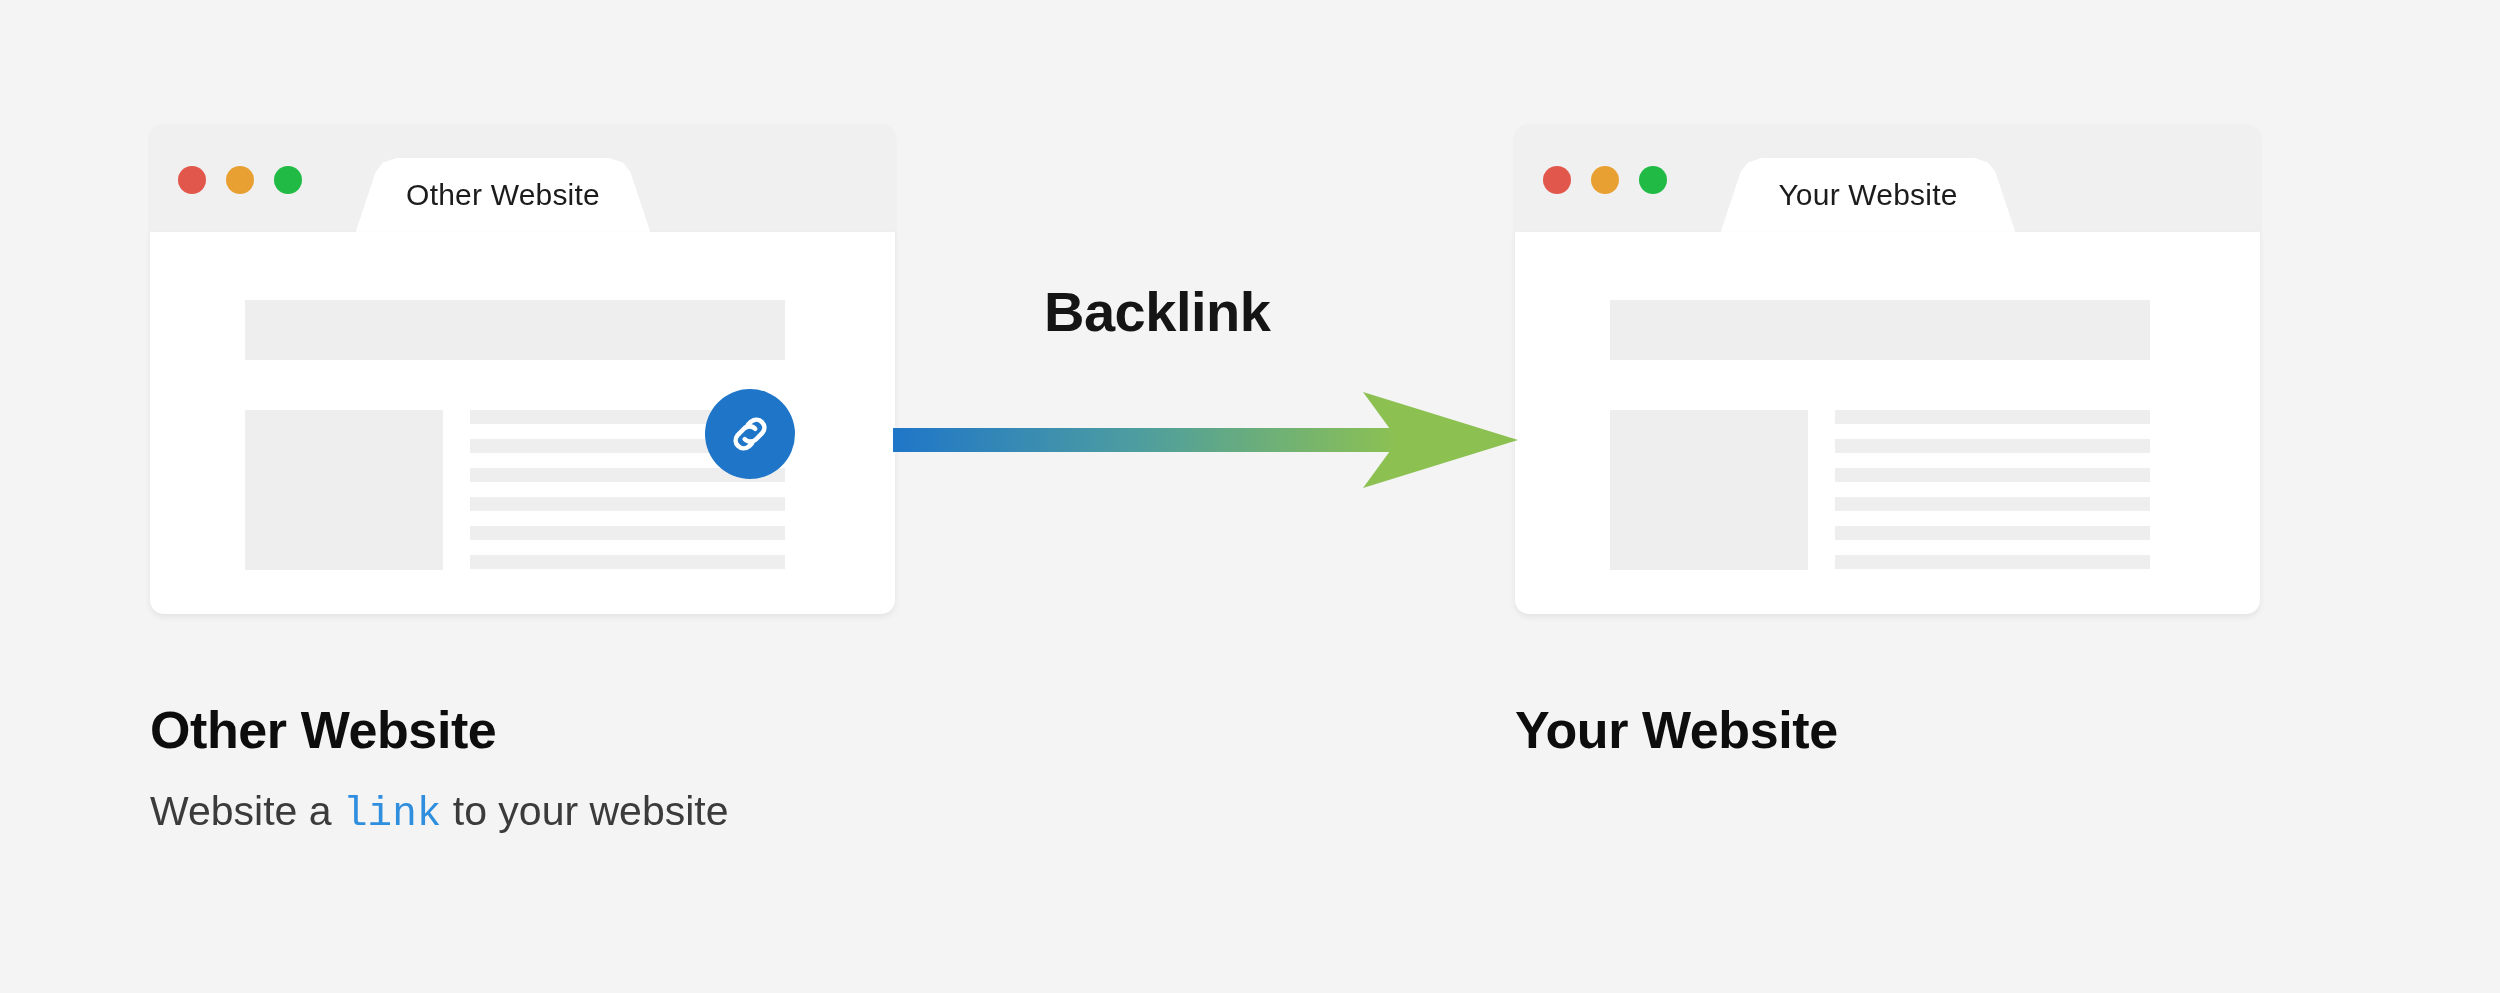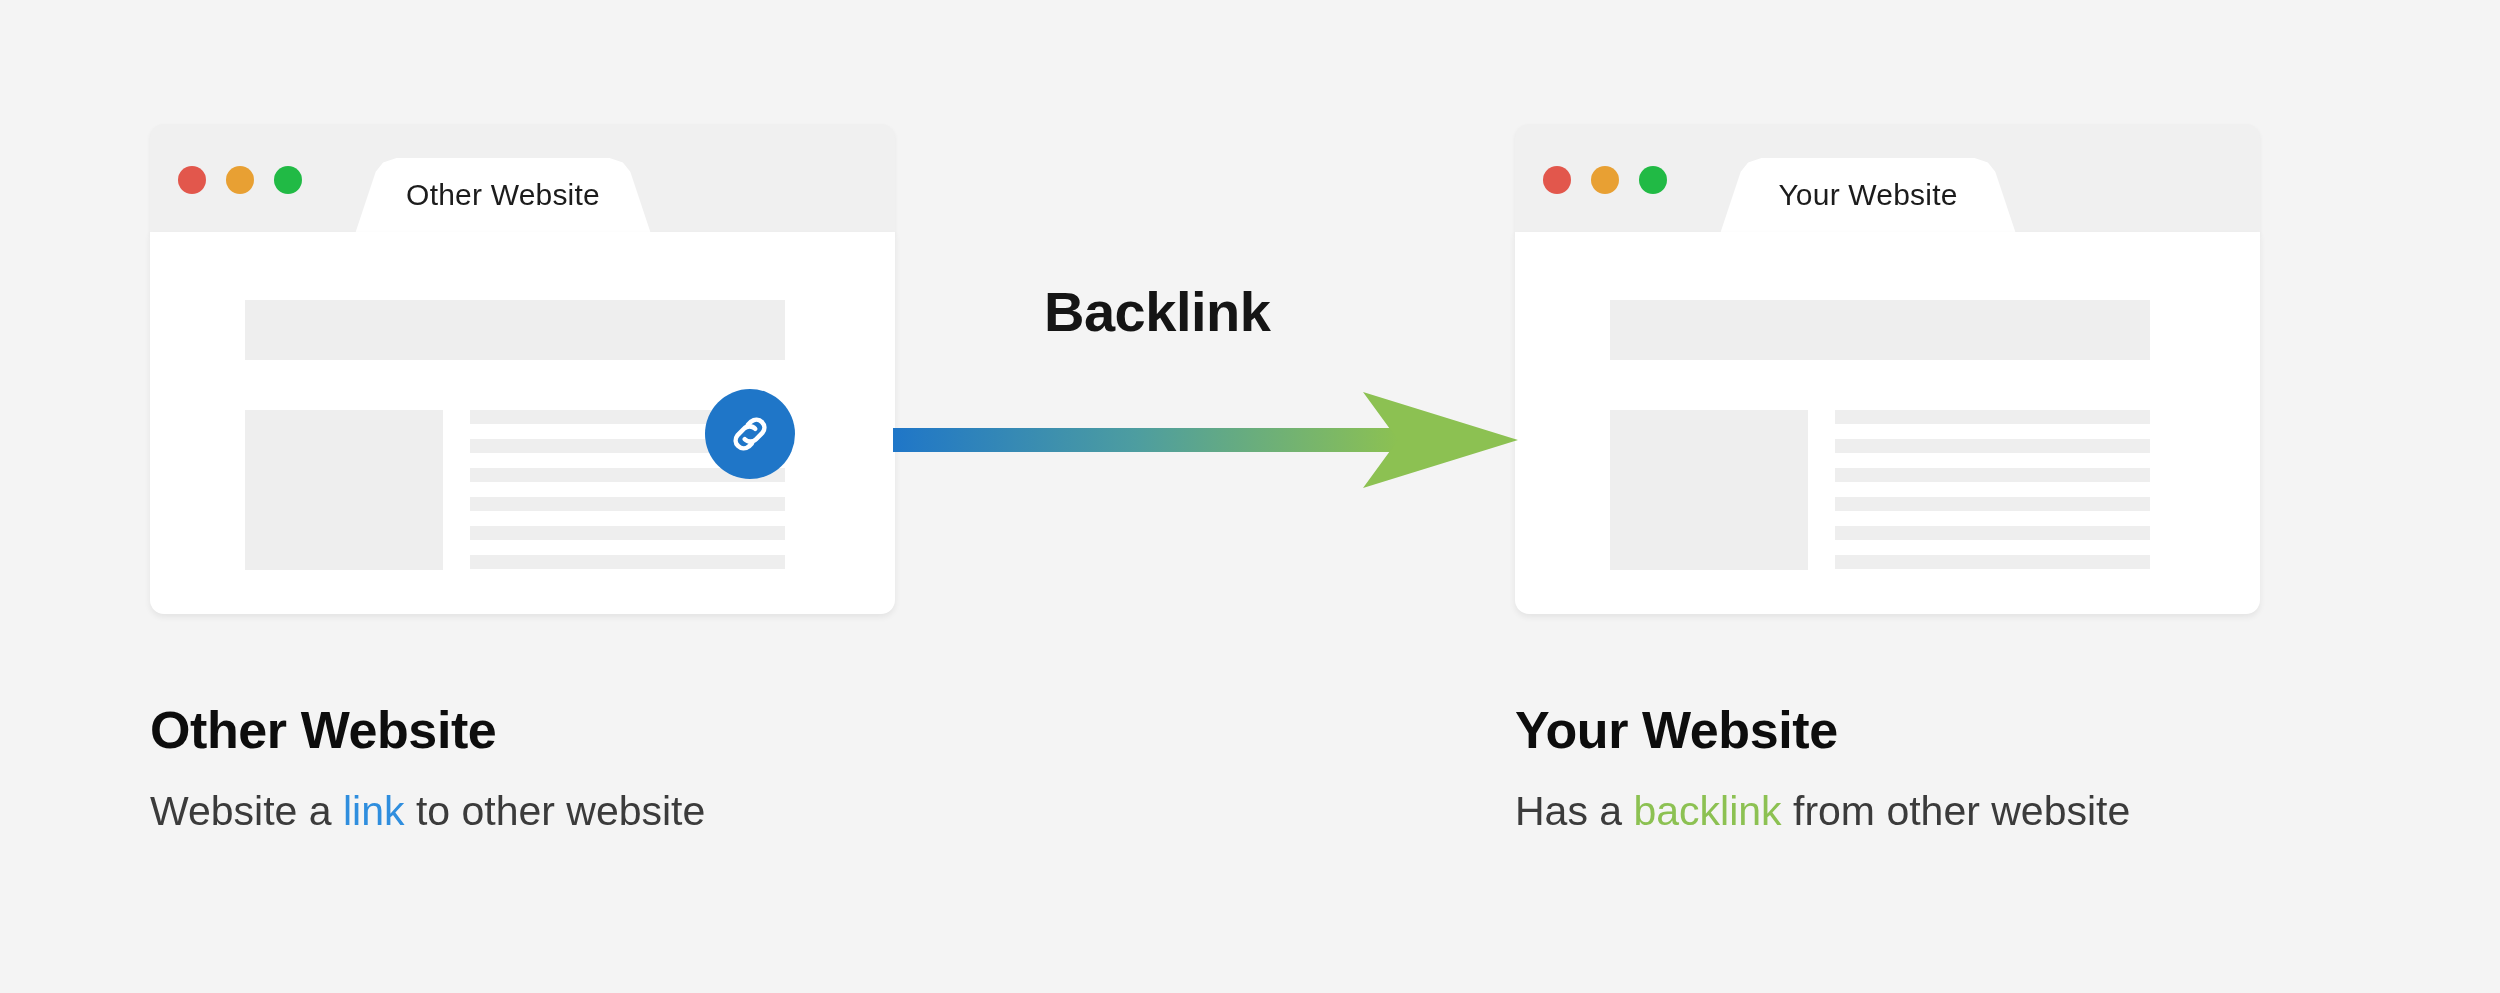--- a/index.html
+++ b/index.html
@@ -158,21 +158,21 @@
     margin: 0 0 28px 0;
     white-space: nowrap;
   }
   .caption-sub {
     font-size: 41px;
     font-weight: 400;
     color: #3b3b3b;
     margin: 0;
     white-space: nowrap;
   }
-  .hl-blue  { color: #2f8ede; }
+  .hl-blue  { color: #2f8ede; font-family: Liberation Mono, monospace; }
   .hl-green { color: #8cc152; }
 </style>
 </head>
 <body>
 
 <div id="stage">
 
   <div class="browser" style="left:150px; top:124px;">
 
     <div class="browser-chrome">
@@ -245,21 +245,20 @@
         <div class="ph-line" style="top:58px;"></div>
         <div class="ph-line" style="top:87px;"></div>
         <div class="ph-line" style="top:116px;"></div>
         <div class="ph-line" style="top:145px;"></div>
       </div>
     </div>
   </div>
 
   <div class="caption" style="left:150px; top:700px;">
     <div class="caption-title">Other Website</div>
-    <div class="caption-sub"><span>Website a </span><span class="hl-blue">link</span><span> to other website</span></div>
+    <div class="caption-sub"><span>Website a </span><span class="hl-blue">link</span><span> to your website</span></div>
   </div>
 
   <div class="caption" style="left:1515px; top:700px;">
     <div class="caption-title">Your Website</div>
-    <div class="caption-sub"><span>Has a </span><span class="hl-green">backlink</span><span> from other website</span></div>
   </div>
 
 </div>
 
 </body></html>

